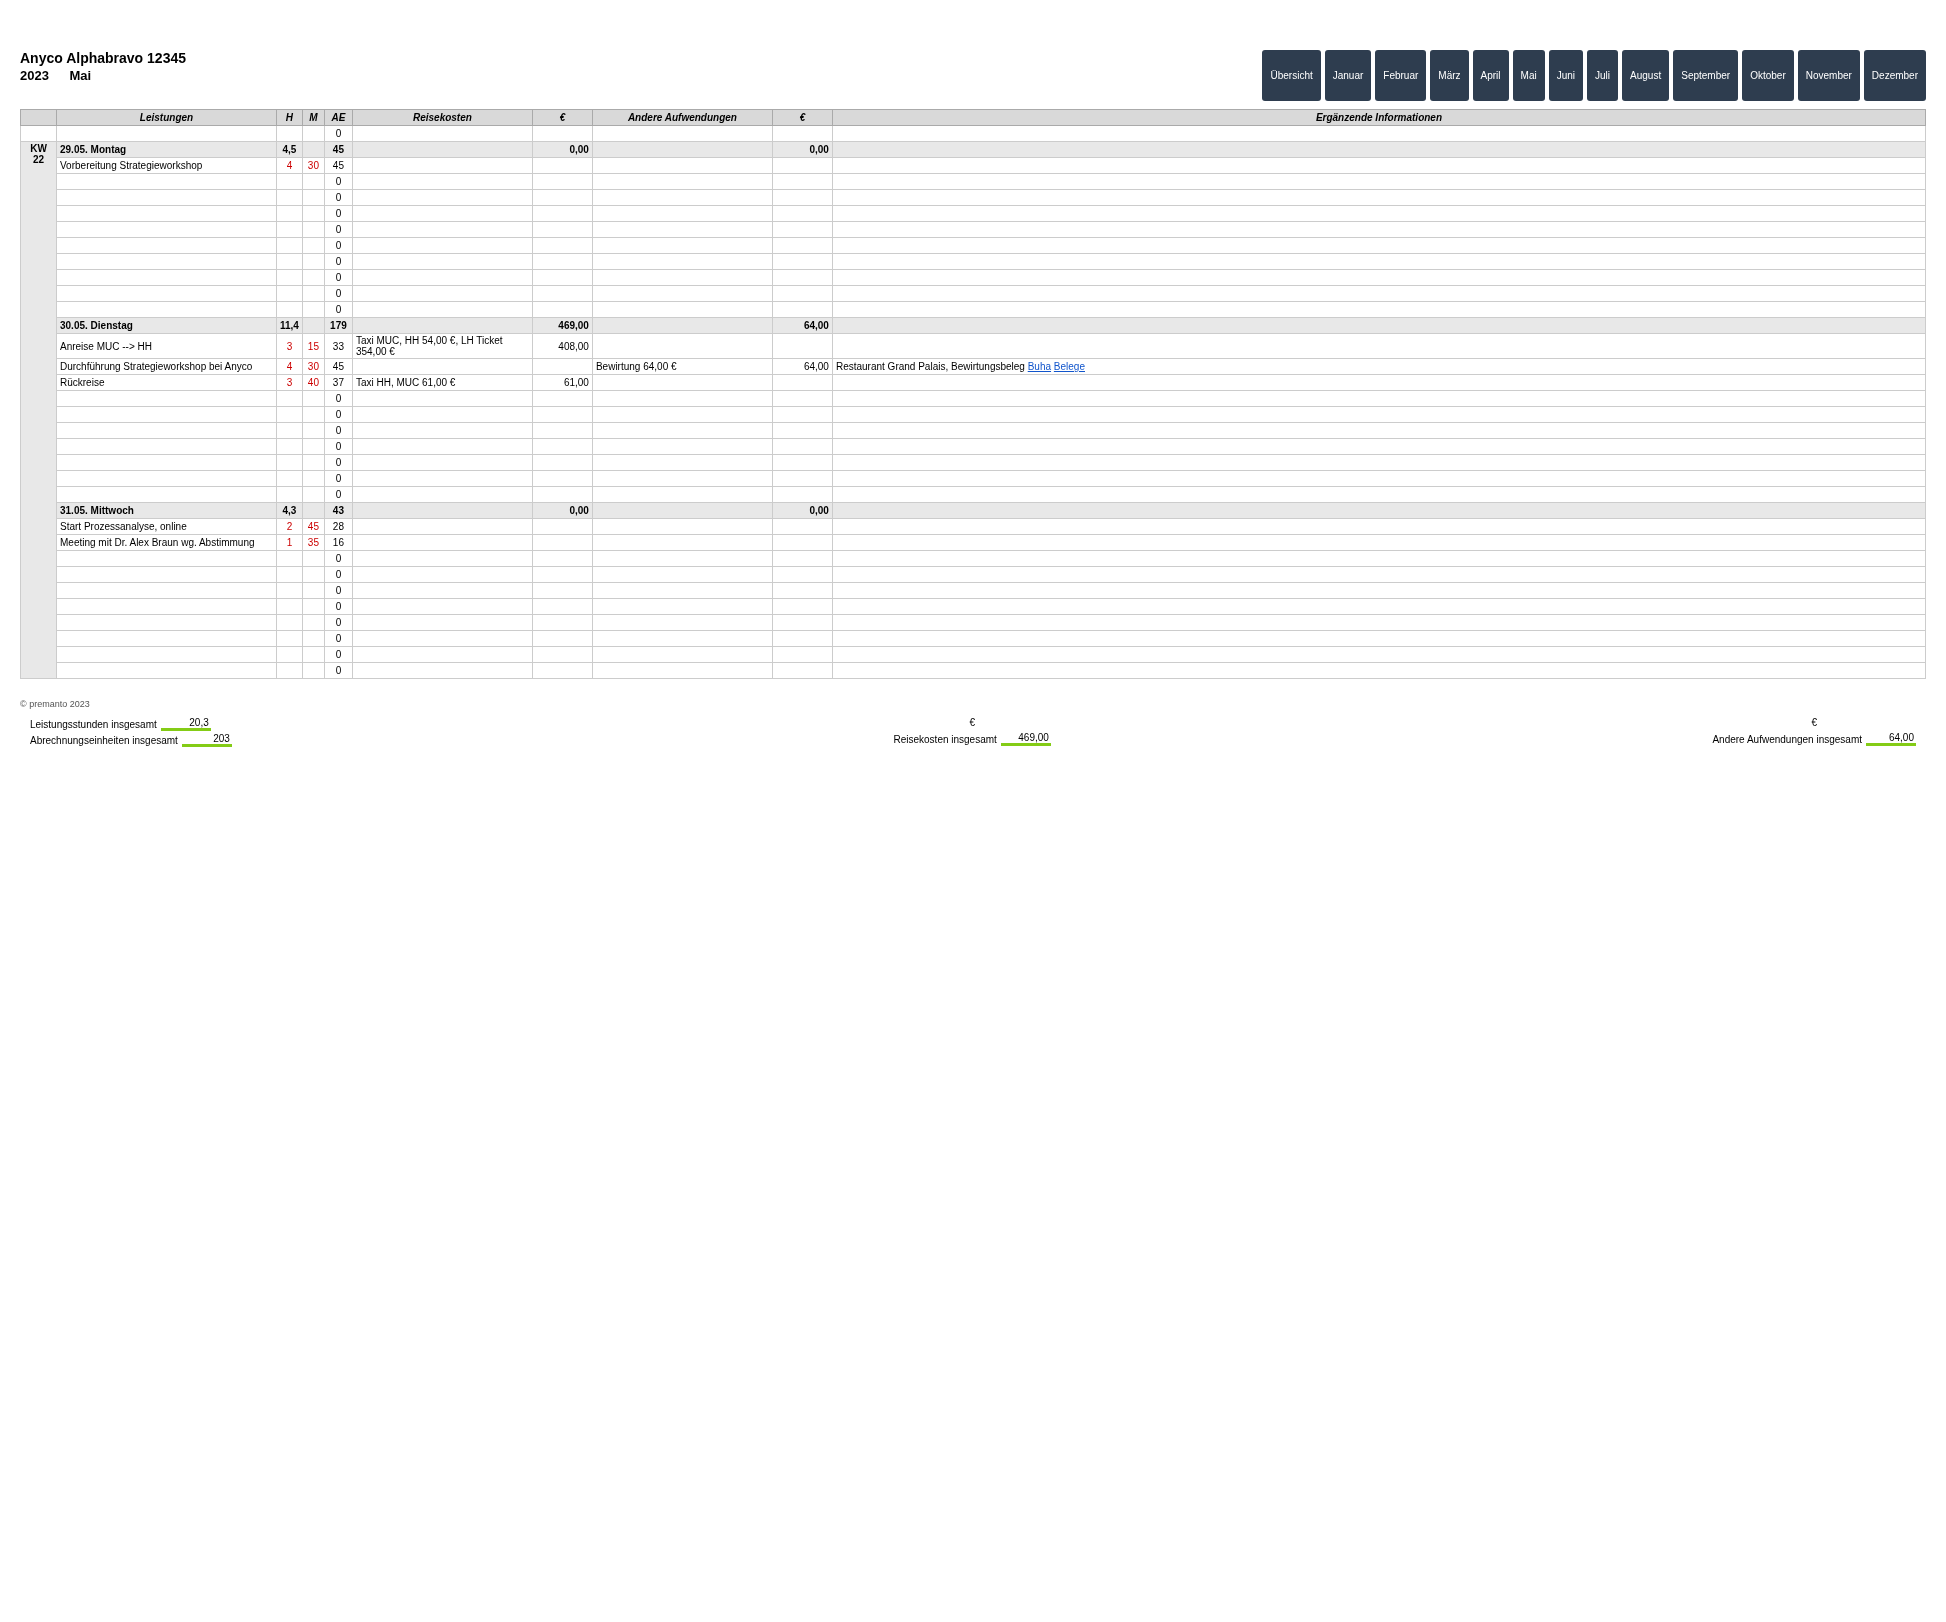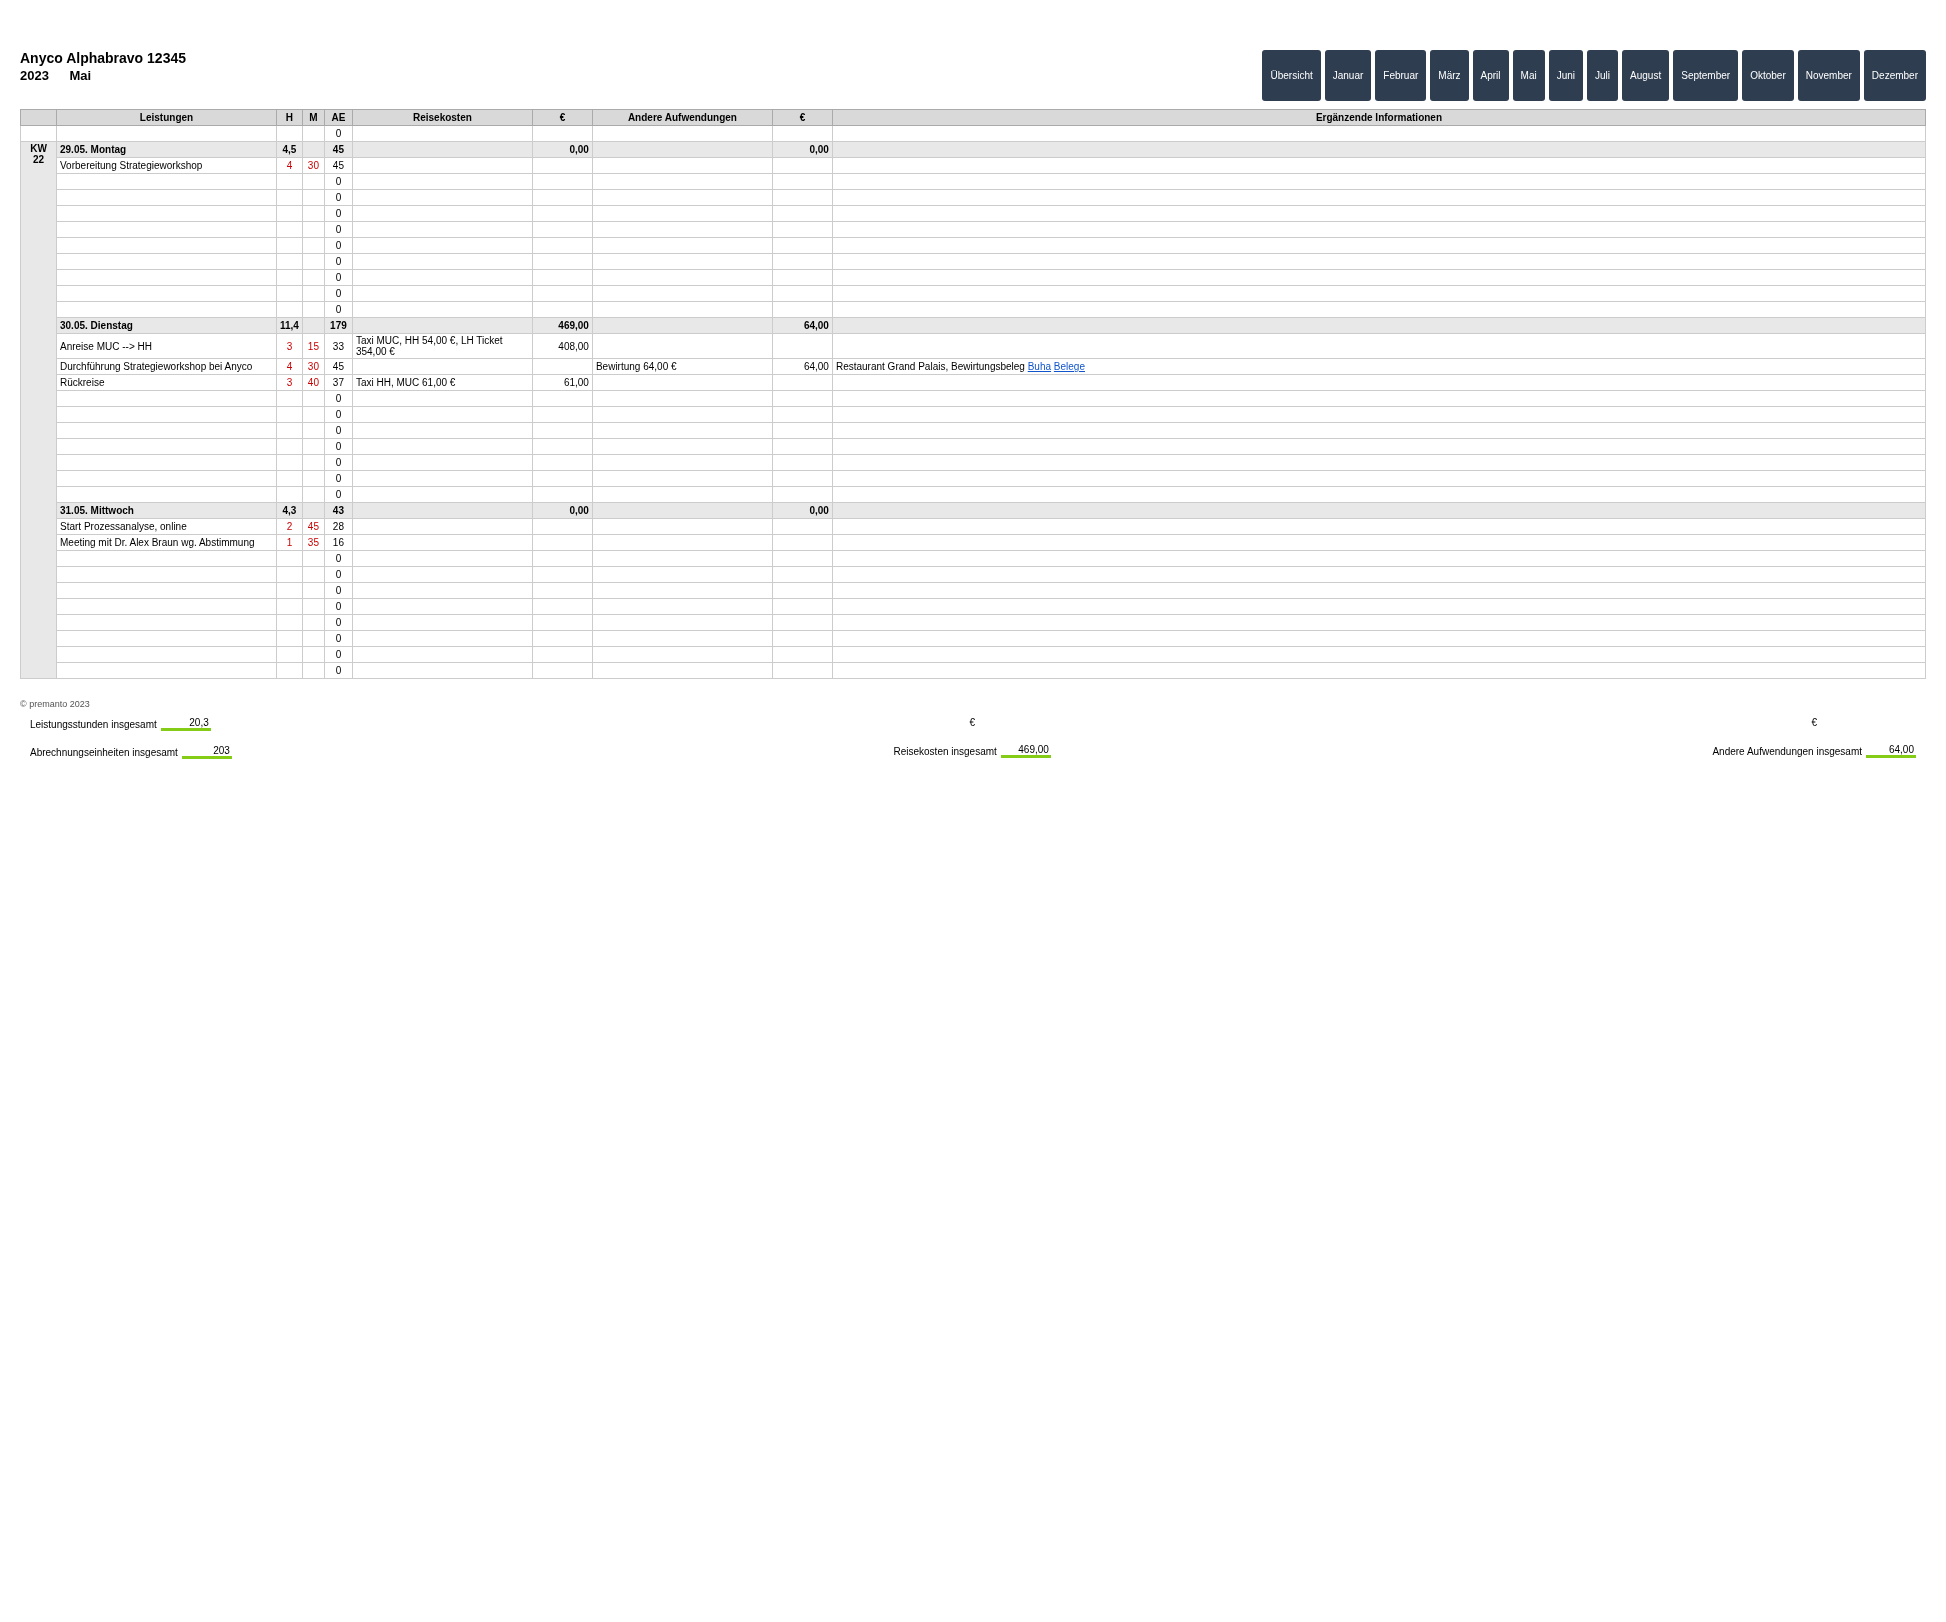--- a/index.html
+++ b/index.html
@@ -59,20 +59,21 @@
       margin-top: 4px;
       font-size: 10px;
     }
     .main-table th {
       background: #d9d9d9;
       border: 1px solid #aaa;
       padding: 2px 4px;
       text-align: center;
       font-weight: bold;
       font-size: 10px;
+      font-style: italic;
     }
     .main-table td {
       border: 1px solid #ccc;
       padding: 1px 3px;
       height: 16px;
       font-size: 10px;
     }
     .kw-cell {
       font-weight: bold;
       font-size: 10px;
@@ -103,21 +104,21 @@
     .totals-section {
       display: flex;
       justify-content: space-between;
       margin-top: 8px;
       padding: 0 10px;
       font-size: 10px;
     }
     .totals-left, .totals-mid, .totals-right {
       display: flex;
       flex-direction: column;
-      gap: 14px;
+      gap: 2px;
     }
     .total-row {
       display: flex;
       align-items: center;
       gap: 4px;
     }
     .total-label { text-align: right; }
     .total-value {
       border-bottom: 3px solid #84cc16;
       min-width: 50px;

